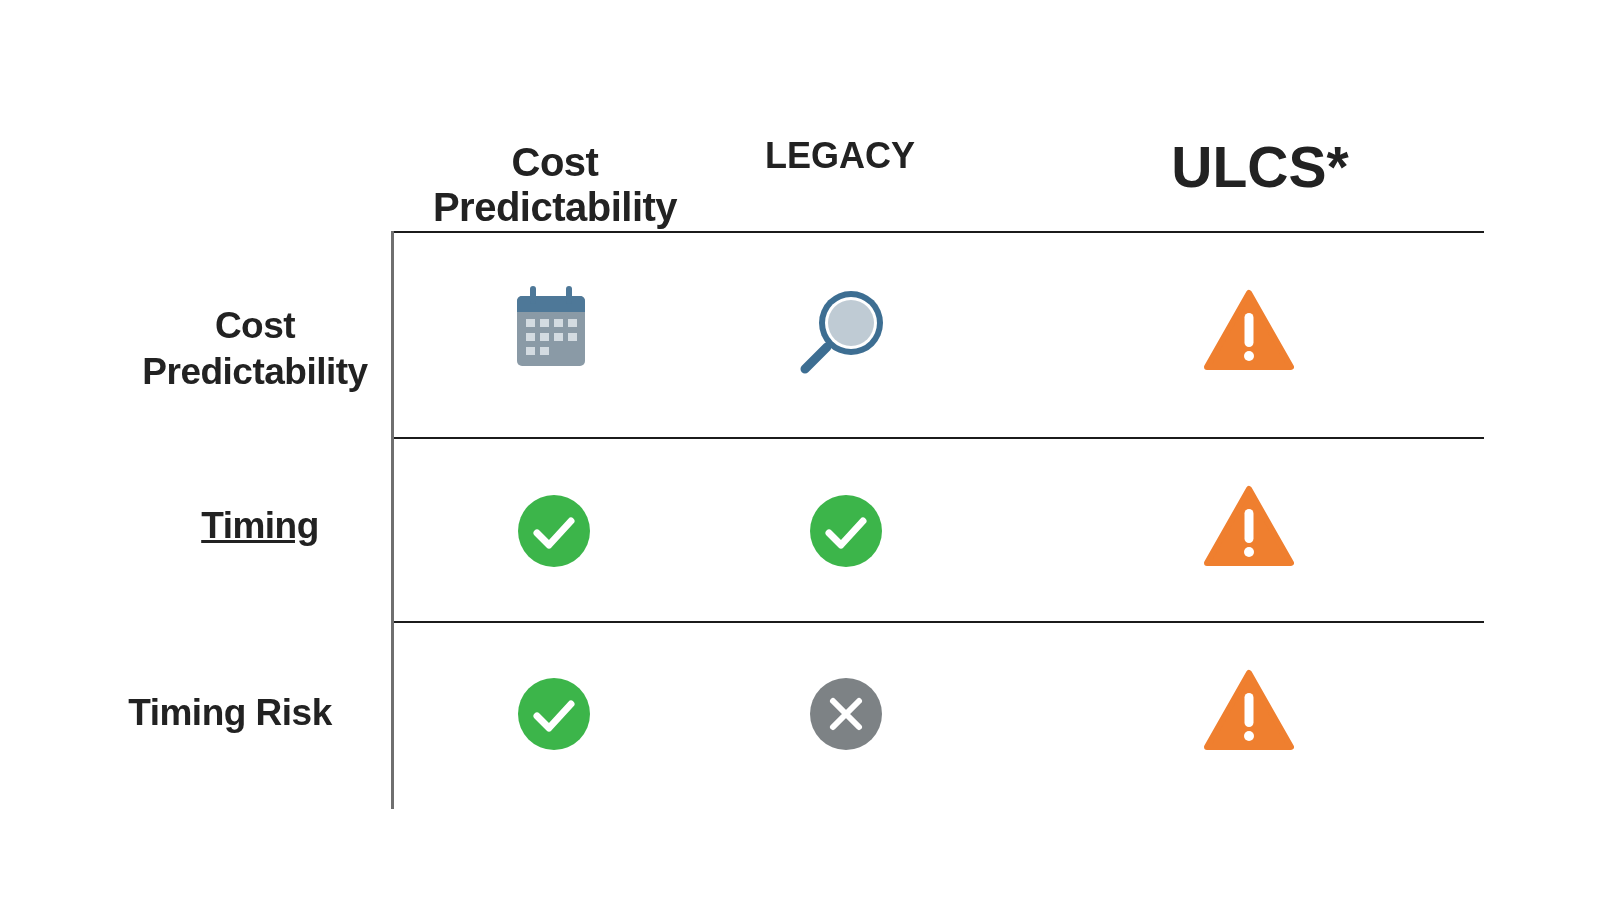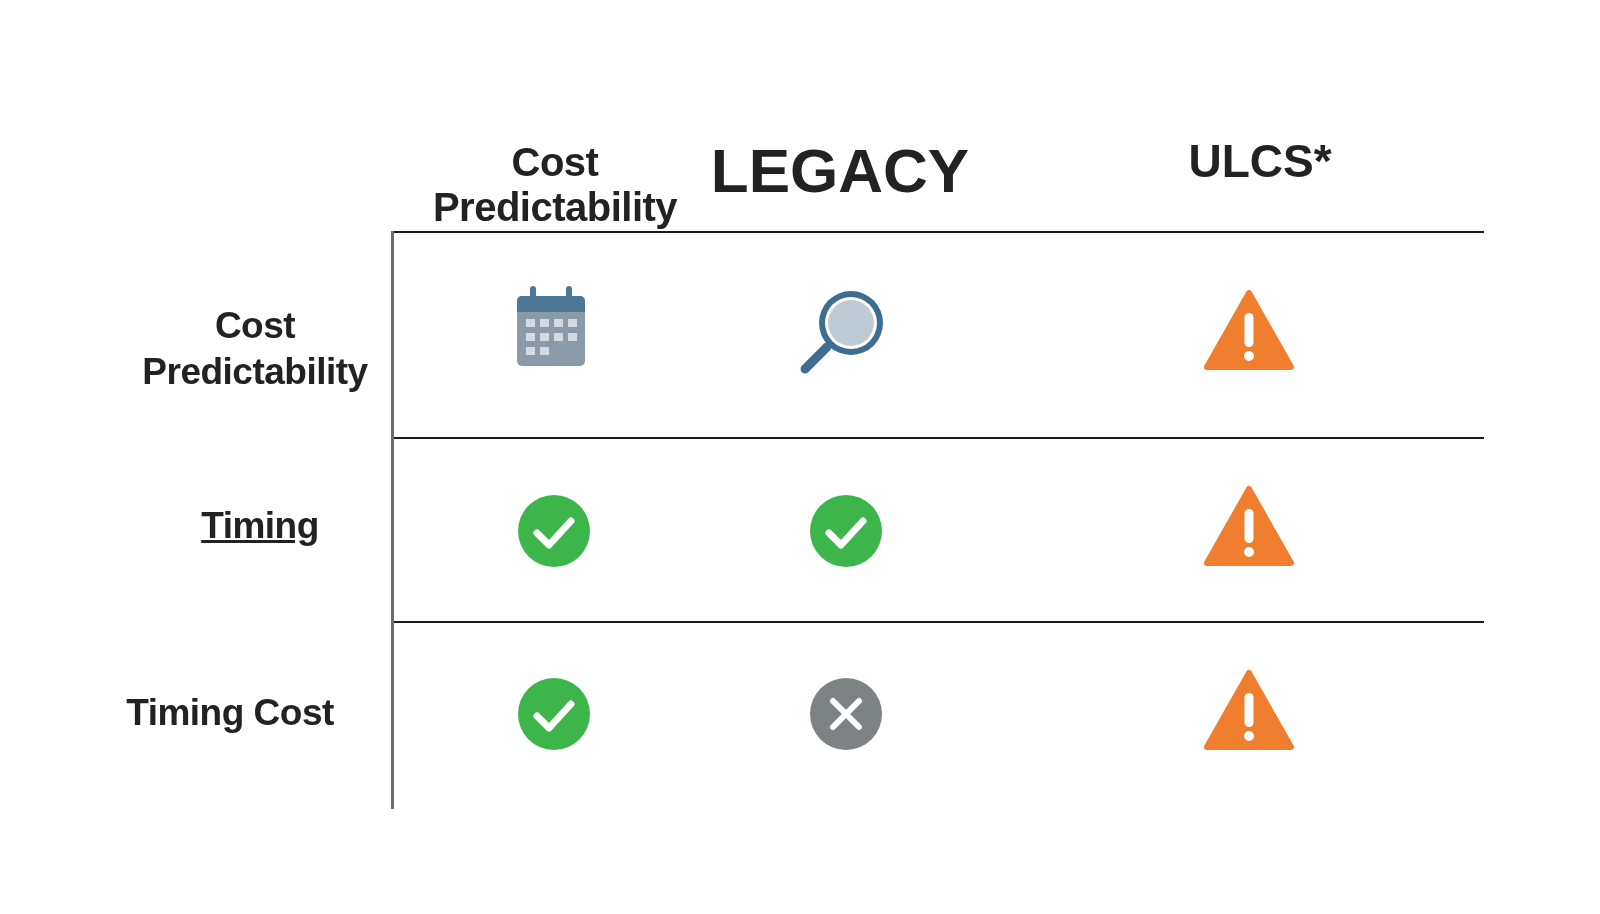--- a/index.html
+++ b/index.html
@@ -49,34 +49,34 @@
     }
     .cell-icon svg { display: block; }
   </style>
 </head>
 <body>
 
 <div class="col-header" style="left:420px; top:140px; width:270px; font-size:40px; letter-spacing:-0.5px;">
   <div>Cost</div>
   <div>Predictability</div>
 </div>
-<div class="col-header" style="left:700px; top:136px; width:280px; font-size:62px; letter-spacing:0px;">LEGACY</div>
-<div class="col-header" style="left:1120px; top:136px; width:280px; font-size:46px;text-align:center;">ULCS*</div>
+<div class="col-header" style="left:700px; top:136px; width:280px; font-size:36px; letter-spacing:0px;">LEGACY</div>
+<div class="col-header" style="left:1120px; top:136px; width:280px; font-size:57px;text-align:center;">ULCS*</div>
 
 <div class="hline" style="left:392px; top:231px; width:1092px;"></div>
 <div class="hline" style="left:394px; top:437px; width:1090px;"></div>
 <div class="hline" style="left:394px; top:621px; width:1090px;"></div>
 <div class="vline" style="left:391px; top:231px; height:578px;"></div>
 
 <div class="row-label" style="left:120px; top:303px; width:270px;">
   <div>Cost</div>
   <div>Predictability</div>
 </div>
 <div class="row-label" style="left:160px; top:503px; width:200px;text-decoration:underline;">Timing</div>
-<div class="row-label" style="left:105px; top:690px; width:250px;">Timing Cost</div>
+<div class="row-label" style="left:105px; top:690px; width:250px;">Timing Risk</div>
 
 <div class="cell-icon" style="left:513px; top:285px; width:76px; height:84px;">
   <svg width="72" height="82" viewBox="0 0 72 82">
     <rect x="2" y="10" width="68" height="70" rx="5" fill="#8a9aa6"></rect>
     <path d="M2 15 a5 5 0 0 1 5 -5 h58 a5 5 0 0 1 5 5 v11 h-68 z" fill="#4e7898"></path>
     <rect x="15" y="0" width="6" height="18" rx="3" fill="#4e7898"></rect>
     <rect x="51" y="0" width="6" height="18" rx="3" fill="#4e7898"></rect>
     <g fill="#d3dbe1">
       <rect x="11" y="33" width="9" height="8"></rect>
         <rect x="25" y="33" width="9" height="8"></rect>

